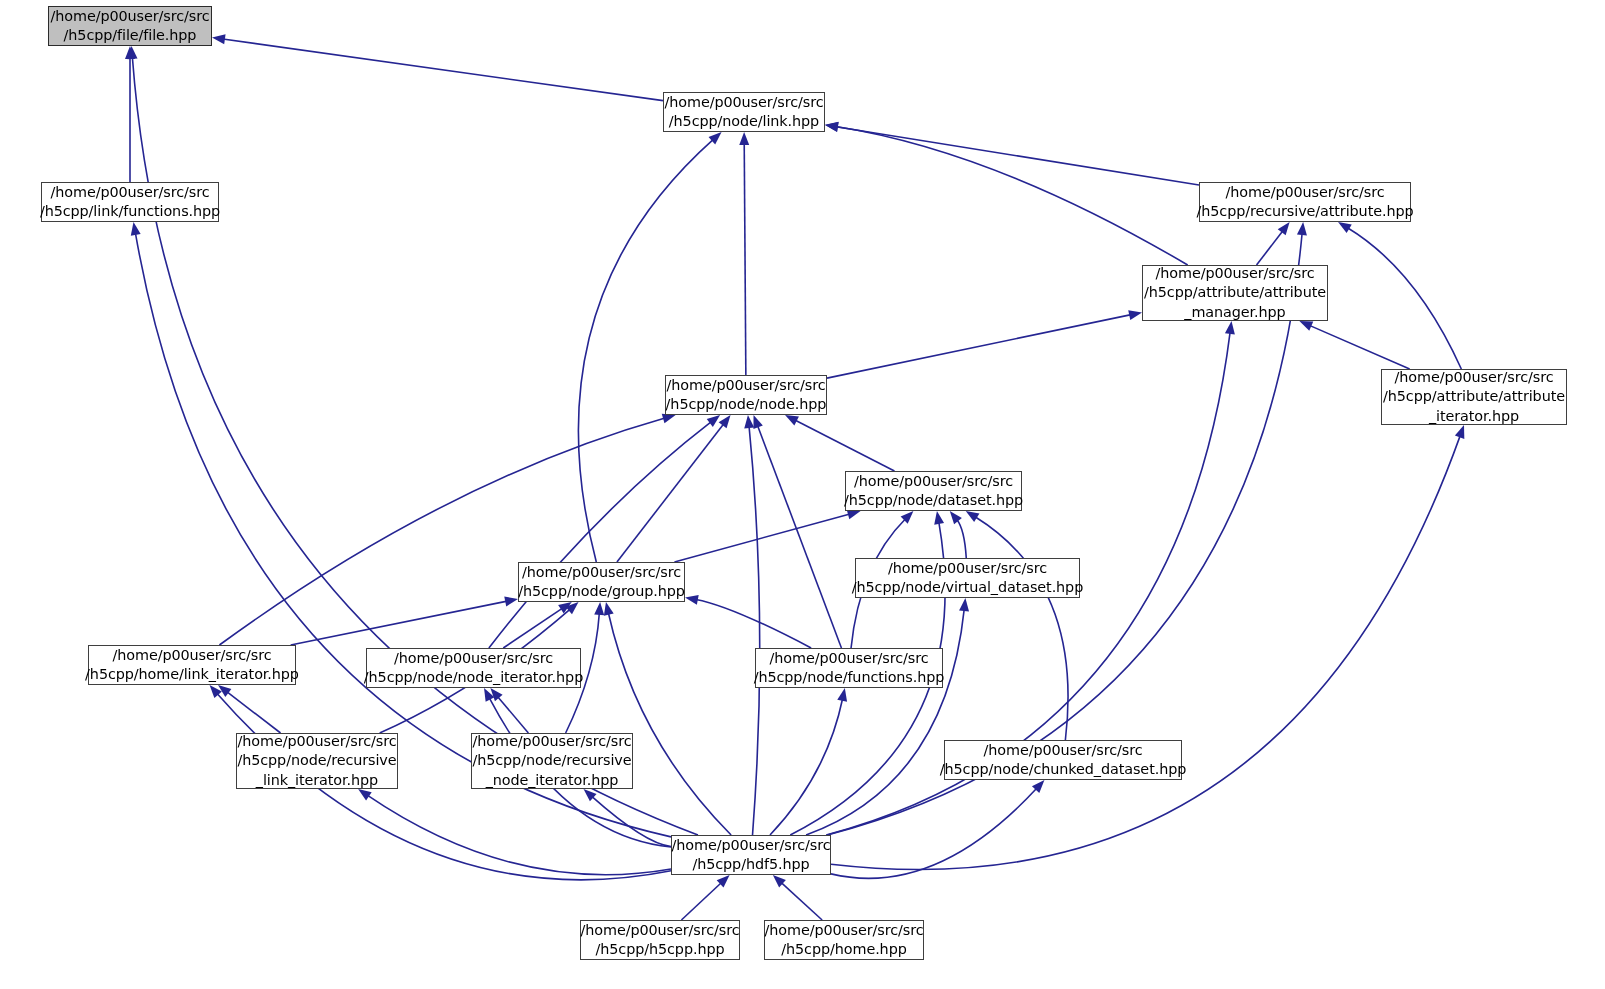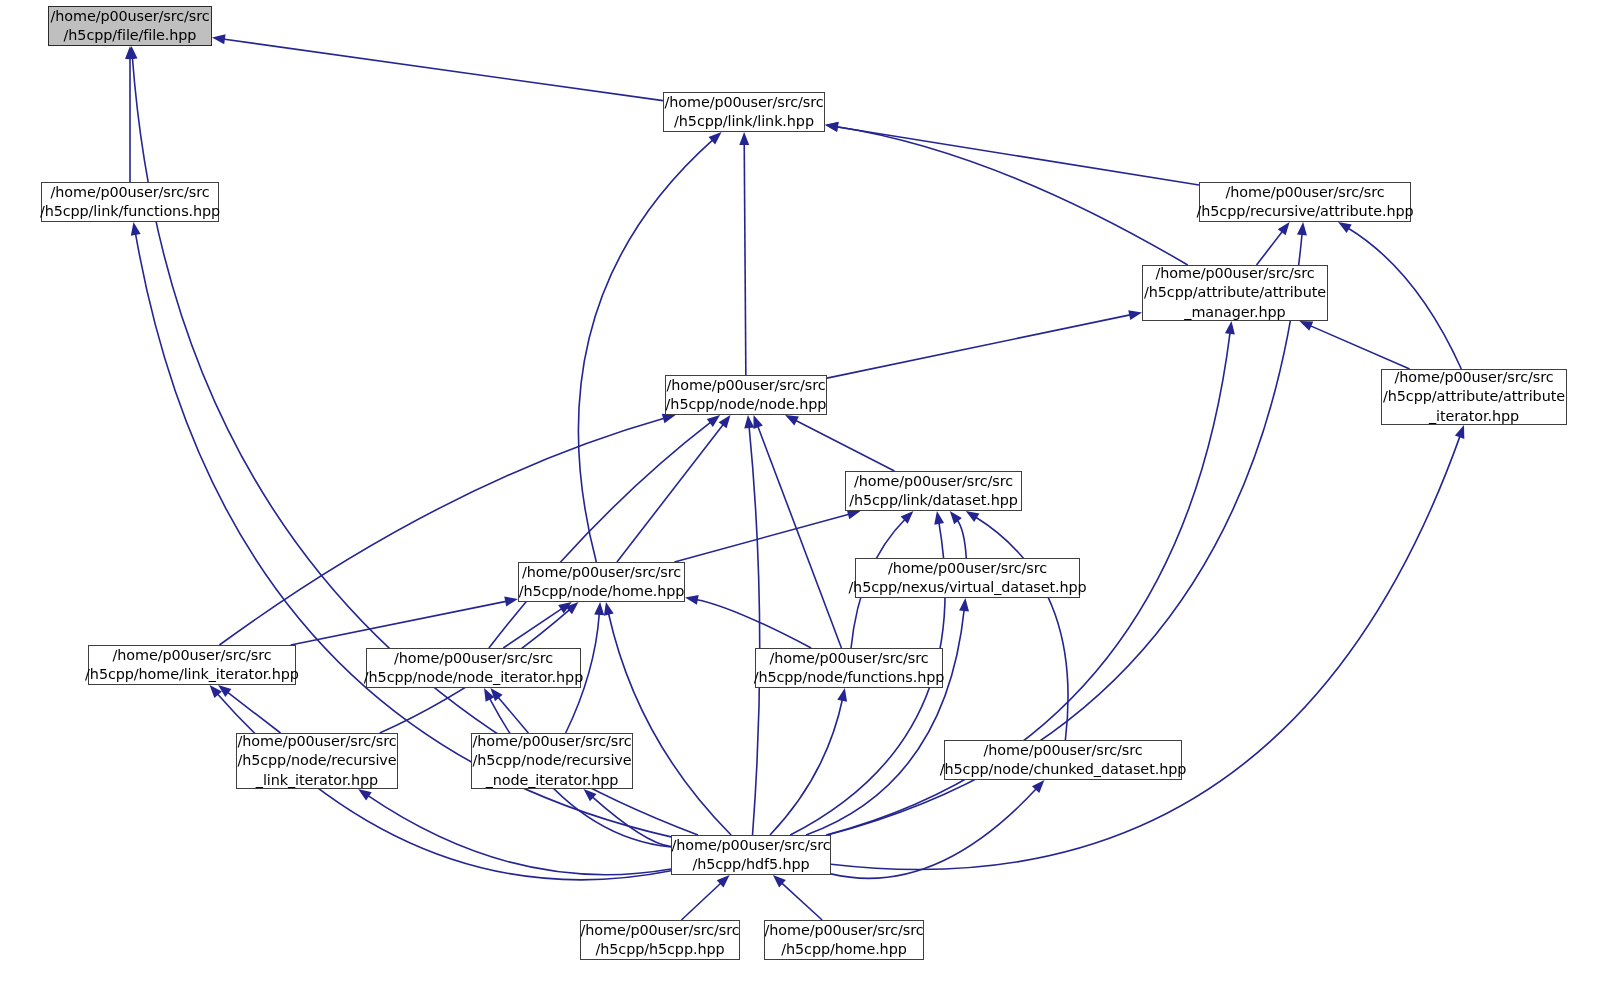--- a/index.html
+++ b/index.html
@@ -147,29 +147,29 @@
         <polygon points="1044.4528687349894,780 1031.9470371996981,786.1322245238507 1039.2794122763225,792.931950675373" class="arrow-head"></polygon>
         <path d="M 681.4117647058823 920 Q 705.5 897.5 721.5495655328313 882.5086475792235" class="edge-path"></path>
         <polygon points="729.5882352941177,875 716.6749675856776,880.2199154294068 723.5010108395171,887.5277970305762" class="arrow-head"></polygon>
         <path d="M 822.1176470588235 920 Q 797.5 897.5 781.0019120124039 882.4211023769283" class="edge-path"></path>
         <polygon points="772.8823529411765,875 779.1049671267505,887.4611023869276 785.8514238330489,880.0796850494481" class="arrow-head"></polygon>
       </g>
   </svg>
 
   <div id="node-layer">
       <div class="gnode root" style="left: 48px; top: 6px; width: 164px; height: 40px;"><span class="ln">/home/p00user/src/src</span><span class="ln">/h5cpp/file/file.hpp</span></div>
-      <div class="gnode" style="left: 663px; top: 92px; width: 162px; height: 40px;"><span class="ln">/home/p00user/src/src</span><span class="ln">/h5cpp/link/link.hpp</span></div>
+      <div class="gnode" style="left: 663px; top: 92px; width: 162px; height: 40px;"><span class="ln">/home/p00user/src/src</span><span class="ln">/h5cpp/node/link.hpp</span></div>
       <div class="gnode" style="left: 41px; top: 182px; width: 178px; height: 40px;"><span class="ln">/home/p00user/src/src</span><span class="ln">/h5cpp/link/functions.hpp</span></div>
       <div class="gnode" style="left: 1199px; top: 182px; width: 212px; height: 40px;"><span class="ln">/home/p00user/src/src</span><span class="ln">/h5cpp/recursive/attribute.hpp</span></div>
       <div class="gnode" style="left: 1142px; top: 265px; width: 186px; height: 56px;"><span class="ln">/home/p00user/src/src</span><span class="ln">/h5cpp/attribute/attribute</span><span class="ln">_manager.hpp</span></div>
       <div class="gnode" style="left: 1381px; top: 369px; width: 186px; height: 56px;"><span class="ln">/home/p00user/src/src</span><span class="ln">/h5cpp/attribute/attribute</span><span class="ln">_iterator.hpp</span></div>
       <div class="gnode" style="left: 665px; top: 375px; width: 162px; height: 40px;"><span class="ln">/home/p00user/src/src</span><span class="ln">/h5cpp/node/node.hpp</span></div>
-      <div class="gnode" style="left: 845px; top: 471px; width: 177px; height: 40px;"><span class="ln">/home/p00user/src/src</span><span class="ln">/h5cpp/link/dataset.hpp</span></div>
-      <div class="gnode" style="left: 518px; top: 562px; width: 167px; height: 40px;"><span class="ln">/home/p00user/src/src</span><span class="ln">/h5cpp/node/home.hpp</span></div>
-      <div class="gnode" style="left: 855px; top: 558px; width: 225px; height: 40px;"><span class="ln">/home/p00user/src/src</span><span class="ln">/h5cpp/nexus/virtual_dataset.hpp</span></div>
+      <div class="gnode" style="left: 845px; top: 471px; width: 177px; height: 40px;"><span class="ln">/home/p00user/src/src</span><span class="ln">/h5cpp/node/dataset.hpp</span></div>
+      <div class="gnode" style="left: 518px; top: 562px; width: 167px; height: 40px;"><span class="ln">/home/p00user/src/src</span><span class="ln">/h5cpp/node/group.hpp</span></div>
+      <div class="gnode" style="left: 855px; top: 558px; width: 225px; height: 40px;"><span class="ln">/home/p00user/src/src</span><span class="ln">/h5cpp/node/virtual_dataset.hpp</span></div>
       <div class="gnode" style="left: 88px; top: 645px; width: 208px; height: 40px;"><span class="ln">/home/p00user/src/src</span><span class="ln">/h5cpp/home/link_iterator.hpp</span></div>
       <div class="gnode" style="left: 366px; top: 648px; width: 215px; height: 40px;"><span class="ln">/home/p00user/src/src</span><span class="ln">/h5cpp/node/node_iterator.hpp</span></div>
       <div class="gnode" style="left: 755px; top: 648px; width: 188px; height: 40px;"><span class="ln">/home/p00user/src/src</span><span class="ln">/h5cpp/node/functions.hpp</span></div>
       <div class="gnode" style="left: 236px; top: 733px; width: 162px; height: 56px;"><span class="ln">/home/p00user/src/src</span><span class="ln">/h5cpp/node/recursive</span><span class="ln">_link_iterator.hpp</span></div>
       <div class="gnode" style="left: 471px; top: 733px; width: 162px; height: 56px;"><span class="ln">/home/p00user/src/src</span><span class="ln">/h5cpp/node/recursive</span><span class="ln">_node_iterator.hpp</span></div>
       <div class="gnode" style="left: 944px; top: 740px; width: 238px; height: 40px;"><span class="ln">/home/p00user/src/src</span><span class="ln">/h5cpp/node/chunked_dataset.hpp</span></div>
       <div class="gnode" style="left: 671px; top: 835px; width: 160px; height: 40px;"><span class="ln">/home/p00user/src/src</span><span class="ln">/h5cpp/hdf5.hpp</span></div>
       <div class="gnode" style="left: 580px; top: 920px; width: 160px; height: 40px;"><span class="ln">/home/p00user/src/src</span><span class="ln">/h5cpp/h5cpp.hpp</span></div>
       <div class="gnode" style="left: 764px; top: 920px; width: 160px; height: 40px;"><span class="ln">/home/p00user/src/src</span><span class="ln">/h5cpp/home.hpp</span></div>
     </div>

